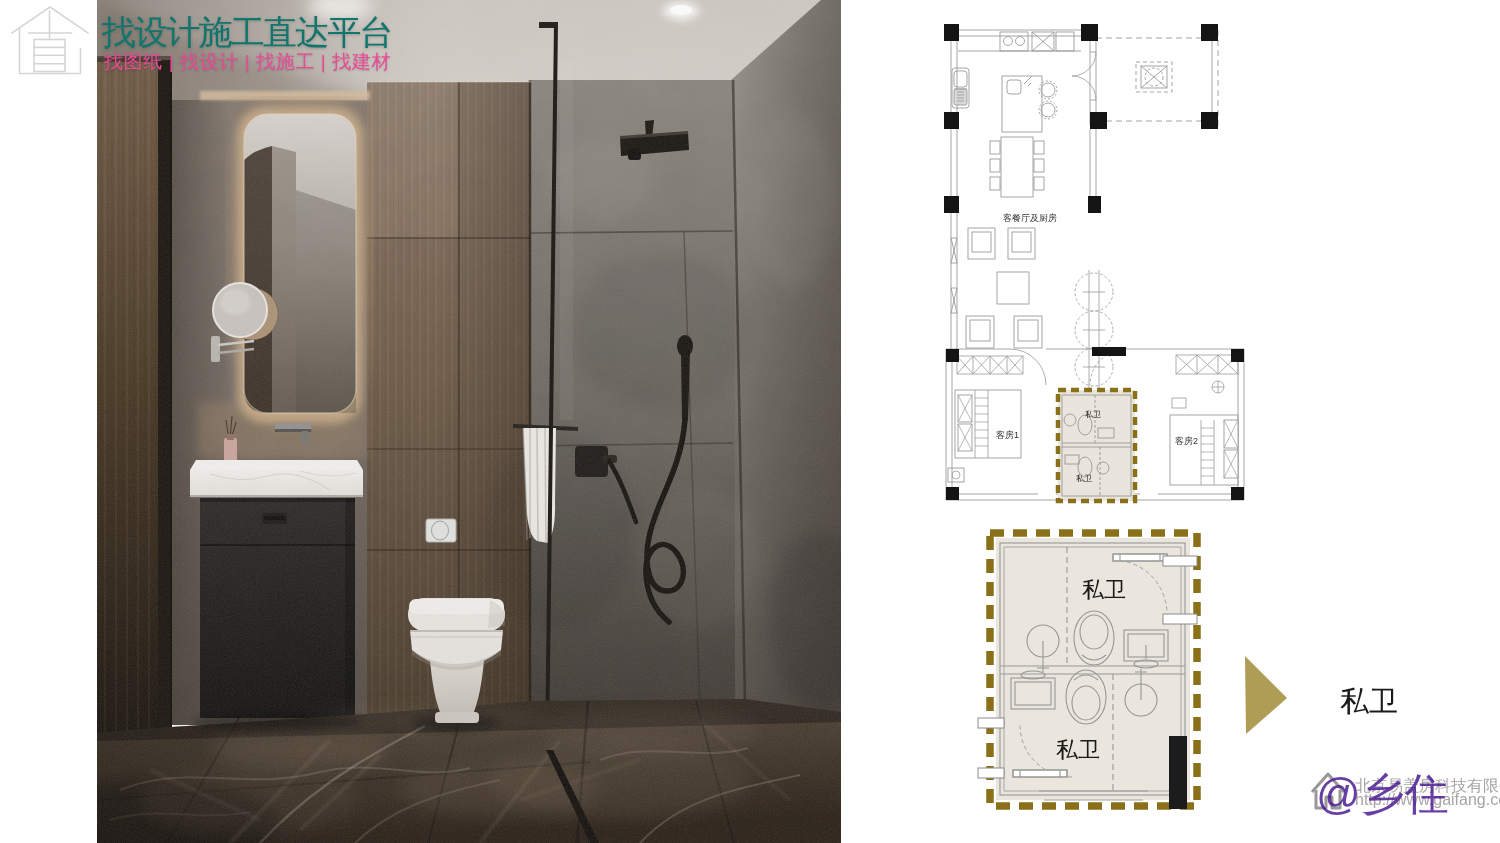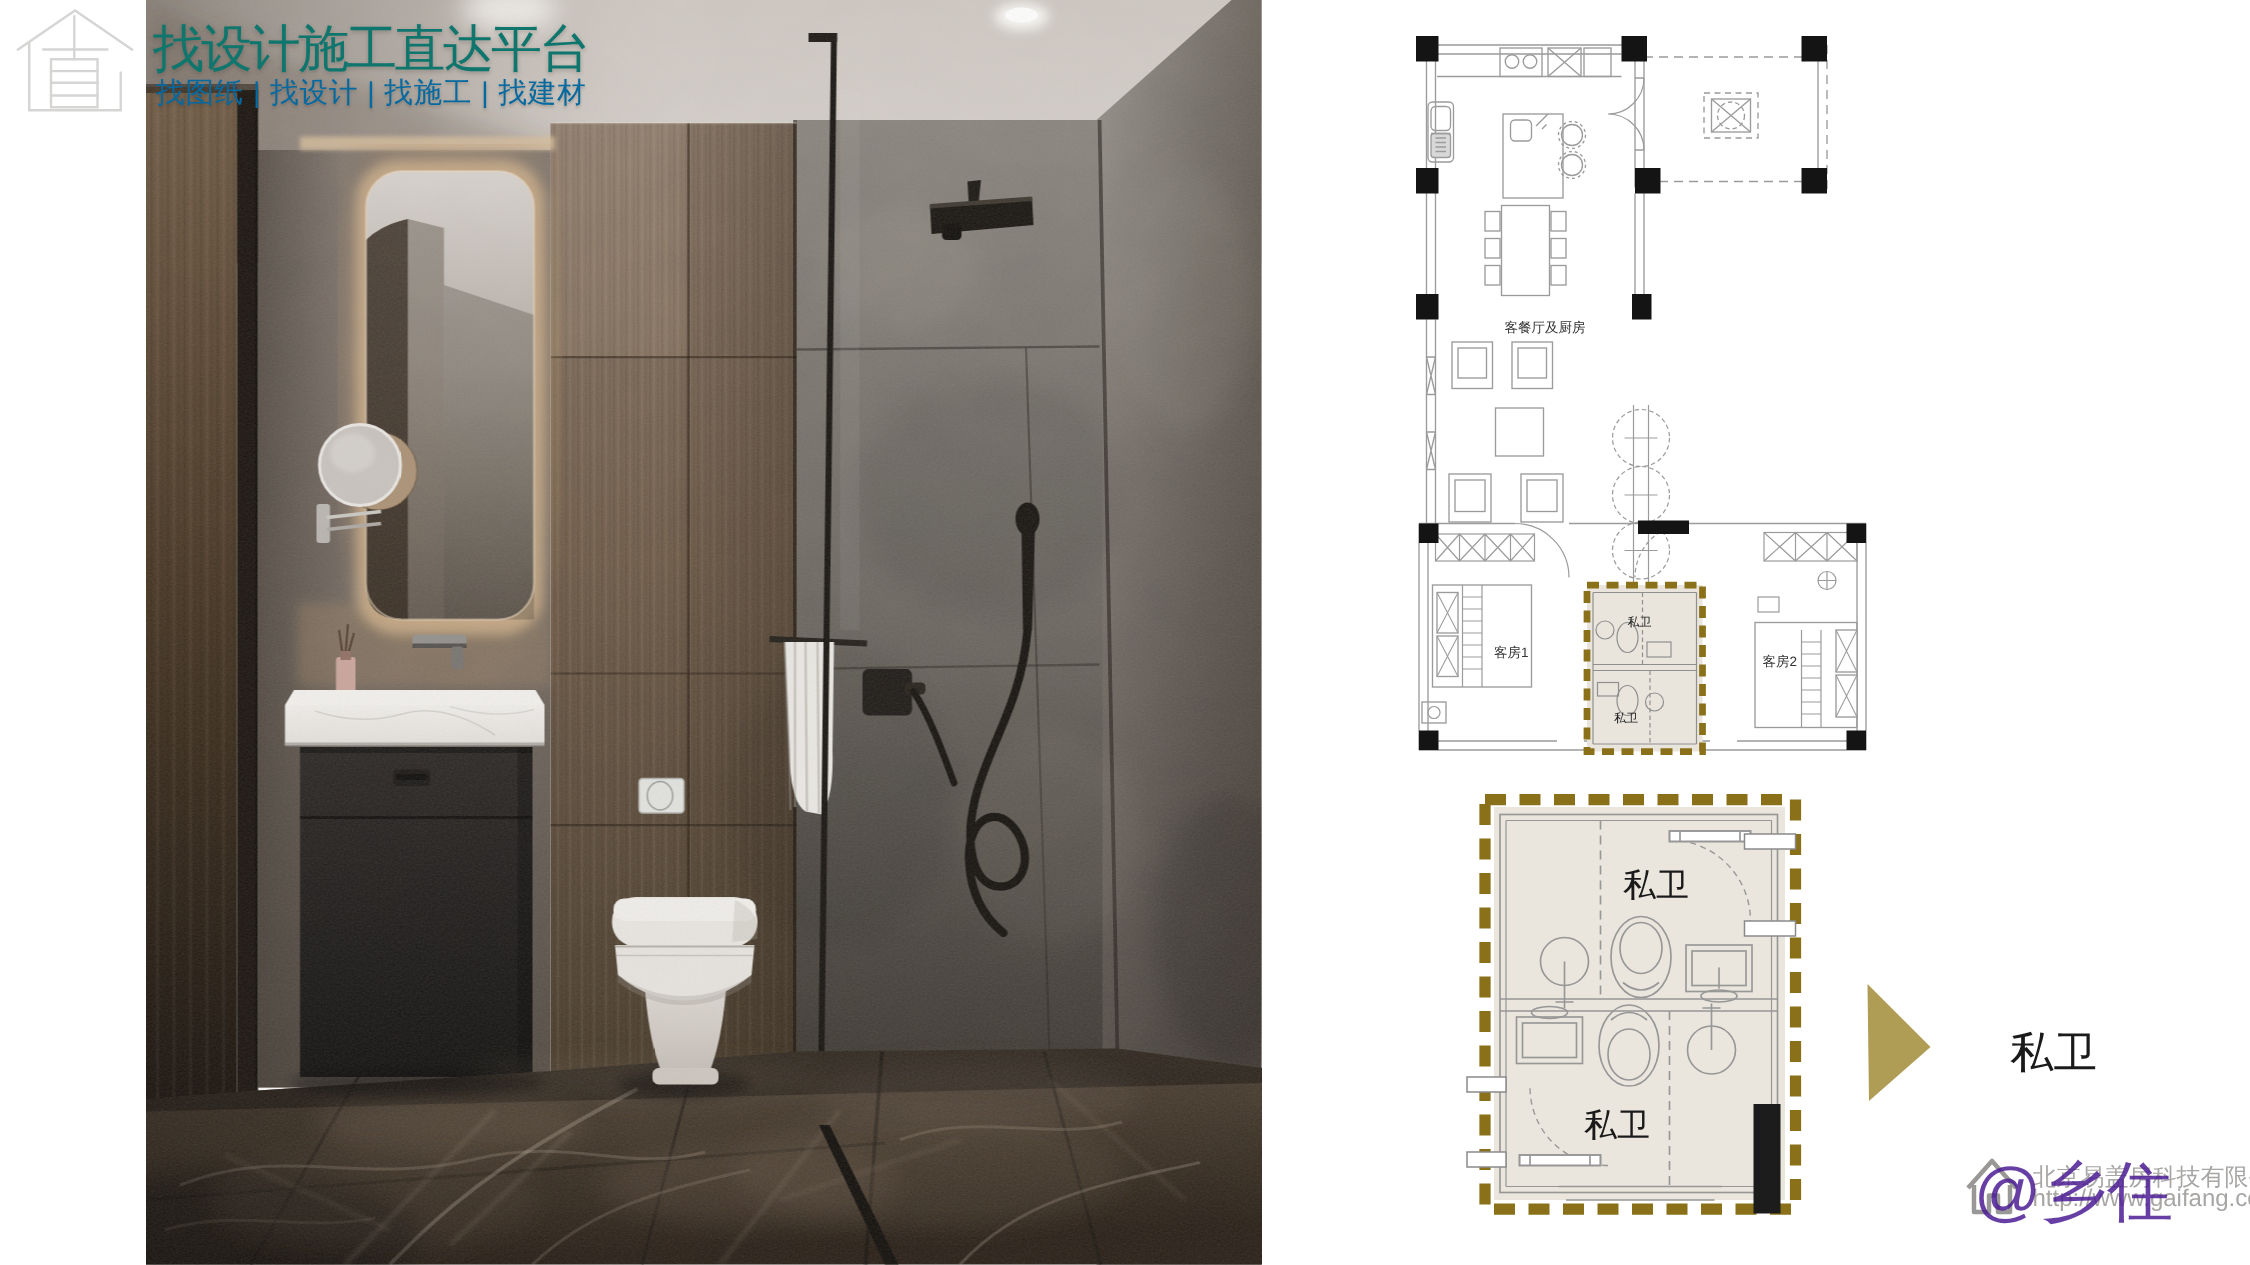--- a/index.html
+++ b/index.html
@@ -1,20 +1,20 @@
 <!DOCTYPE html>
 <html><head>
 <meta charset="utf-8">
 <style>
 html,body{margin:0;padding:0;background:#ffffff;}
 #page{position:relative;width:1500px;height:843px;overflow:hidden;background:#ffffff;font-family:"Liberation Sans",sans-serif;}
 #scene{position:absolute;left:0;top:0;}
 .txt{position:absolute;white-space:nowrap;}
 #title{left:102px;top:10px;font-size:34px;font-weight:normal;color:#0f766e;letter-spacing:-1.8px;text-shadow:0 1px 3px rgba(60,55,50,0.3);}
-#subtitle{left:104px;top:49px;font-size:19px;color:#0369a1;letter-spacing:0.6px;text-shadow:0 1px 2px rgba(60,55,50,0.3);}
+#subtitle{left:104px;top:49px;font-size:19px;color:#ec4899;letter-spacing:0.6px;text-shadow:0 1px 2px rgba(60,55,50,0.3);}
 #wm{left:544px;top:394px;font-size:48px;color:#ffffff;letter-spacing:2.2px;text-shadow:2px 3px 3px rgba(110,105,100,0.55);}
 #tel{left:1112px;top:722px;font-size:42px;color:#ffffff;letter-spacing:0.6px;text-shadow:2px 3px 3px rgba(150,147,143,0.8);}
 #siwei{left:1340px;top:682px;font-size:29px;color:#1a1a1a;letter-spacing:0px;}
 #corp{left:1355px;top:779px;font-size:16px;color:#a8a6a4;line-height:14px;}
 #xz{left:1316px;top:765px;font-size:44px;color:#4c1d95;opacity:0.85;letter-spacing:0px;}
 </style>
 </head>
 <body>
 <div id="page">
 <svg id="scene" width="1500" height="843" viewBox="0 0 1500 843" xmlns="http://www.w3.org/2000/svg">

